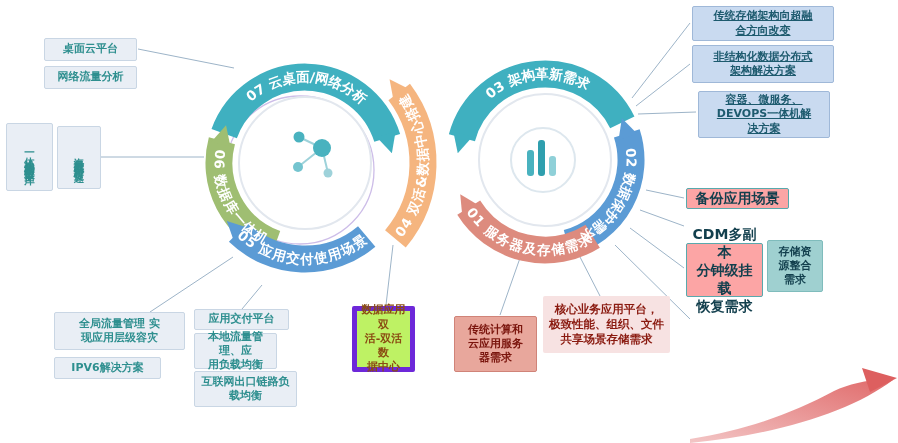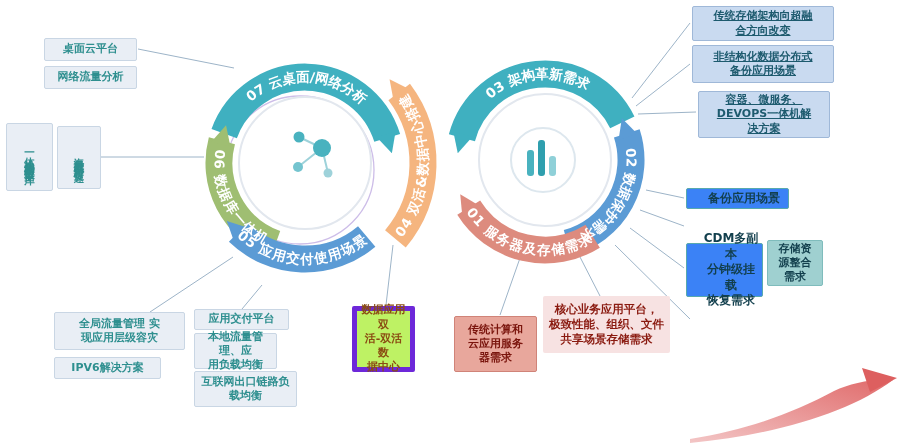--- a/index.html
+++ b/index.html
@@ -10,21 +10,21 @@
   svg.diagram { position:absolute; left:0; top:0; }
   .arc-text { font-weight:700; font-size:13.5px; fill:#ffffff; letter-spacing:0.5px; }
   .box {
     position:absolute; box-sizing:border-box;
     display:flex; align-items:center; justify-content:center;
     text-align:center; font-weight:700; white-space:pre-line;
     line-height:1.3; border-radius:2px; padding:2px 3px;
   }
   .b-light      { background:#e9eef5; color:#2e8f8f; border:1px solid #c9d6e4; font-size:11px; }
   .b-peri       { background:#c9daf0; color:#1d5a6e; border:1px solid #9fb8d8; font-size:11px;text-decoration:underline; }
-  .b-teal       { background:#3b82f6; color:#123f4d; border:1px solid #58a9ad; font-size:12px;padding-left:16px; }
+  .b-teal       { background:#fca5a5; color:#123f4d; border:1px solid #58a9ad; font-size:14px; }
   .b-teal-light { background:#9fd0d0; color:#123f4d; border:1px solid #7fbcbc; font-size:11px; }
   .b-orange     { background:#bef264; color:#8a4c12; border:5px solid #6d28d9; font-size:11px; }
   .b-salmon     { background:#e8a79c; color:#7a150d; border:1px solid #d08378; font-size:11px; }
   .b-core       { background:#f7e2e2; color:#8a1a10; font-size:11.5px; }
   .b-vert       { writing-mode:vertical-lr; letter-spacing:2px; line-height:1.25; font-size:10.5px; padding:4px 3px; }
 </style>
 </head>
 <body>
 
 <div class="stage">
@@ -133,30 +133,30 @@
 
   <div class="box b-light" style="left:44px;top:38px;width:93px;height:23px">桌面云平台</div>
   <div class="box b-light" style="left:44px;top:66px;width:93px;height:23px">网络流量分析</div>
 
   <div class="box b-light b-vert" style="left:6px;top:123px;width:47px;height:68px">一体机架构整合数据库</div>
   <div class="box b-light b-vert" style="left:57px;top:126px;width:44px;height:63px">海量数据分析提速</div>
 
   <div class="box b-peri" style="left:692px;top:6px;width:142px;height:35px">传统存储架构向超融
 合方向改变</div>
   <div class="box b-peri" style="left:692px;top:45px;width:142px;height:38px">非结构化数据分布式
-备份应用场景</div>
+架构解决方案</div>
   <div class="box b-peri" style="left:698px;top:91px;width:132px;height:47px">容器、微服务、
 DEVOPS一体机解
 决方案</div>
 
   <div class="box b-teal" style="left:686px;top:188px;width:103px;height:21px">备份应用场景</div>
   <div class="box b-teal" style="left:686px;top:243px;width:77px;height:54px">CDM多副本
 分钟级挂载
 恢复需求</div>
-  <div class="box b-teal-light" style="left:767px;top:240px;width:56px;height:46px">存储资
+  <div class="box b-teal-light" style="left:767px;top:240px;width:56px;height:52px">存储资
 源整合
 需求</div>
 
   <div class="box b-light" style="left:54px;top:312px;width:131px;height:38px">全局流量管理 实
 现应用层级容灾</div>
   <div class="box b-light" style="left:54px;top:357px;width:107px;height:22px">IPV6解决方案</div>
   <div class="box b-light" style="left:194px;top:309px;width:95px;height:21px">应用交付平台</div>
   <div class="box b-light" style="left:194px;top:333px;width:83px;height:36px">本地流量管理、应
 用负载均衡</div>
   <div class="box b-light" style="left:194px;top:371px;width:103px;height:36px">互联网出口链路负

